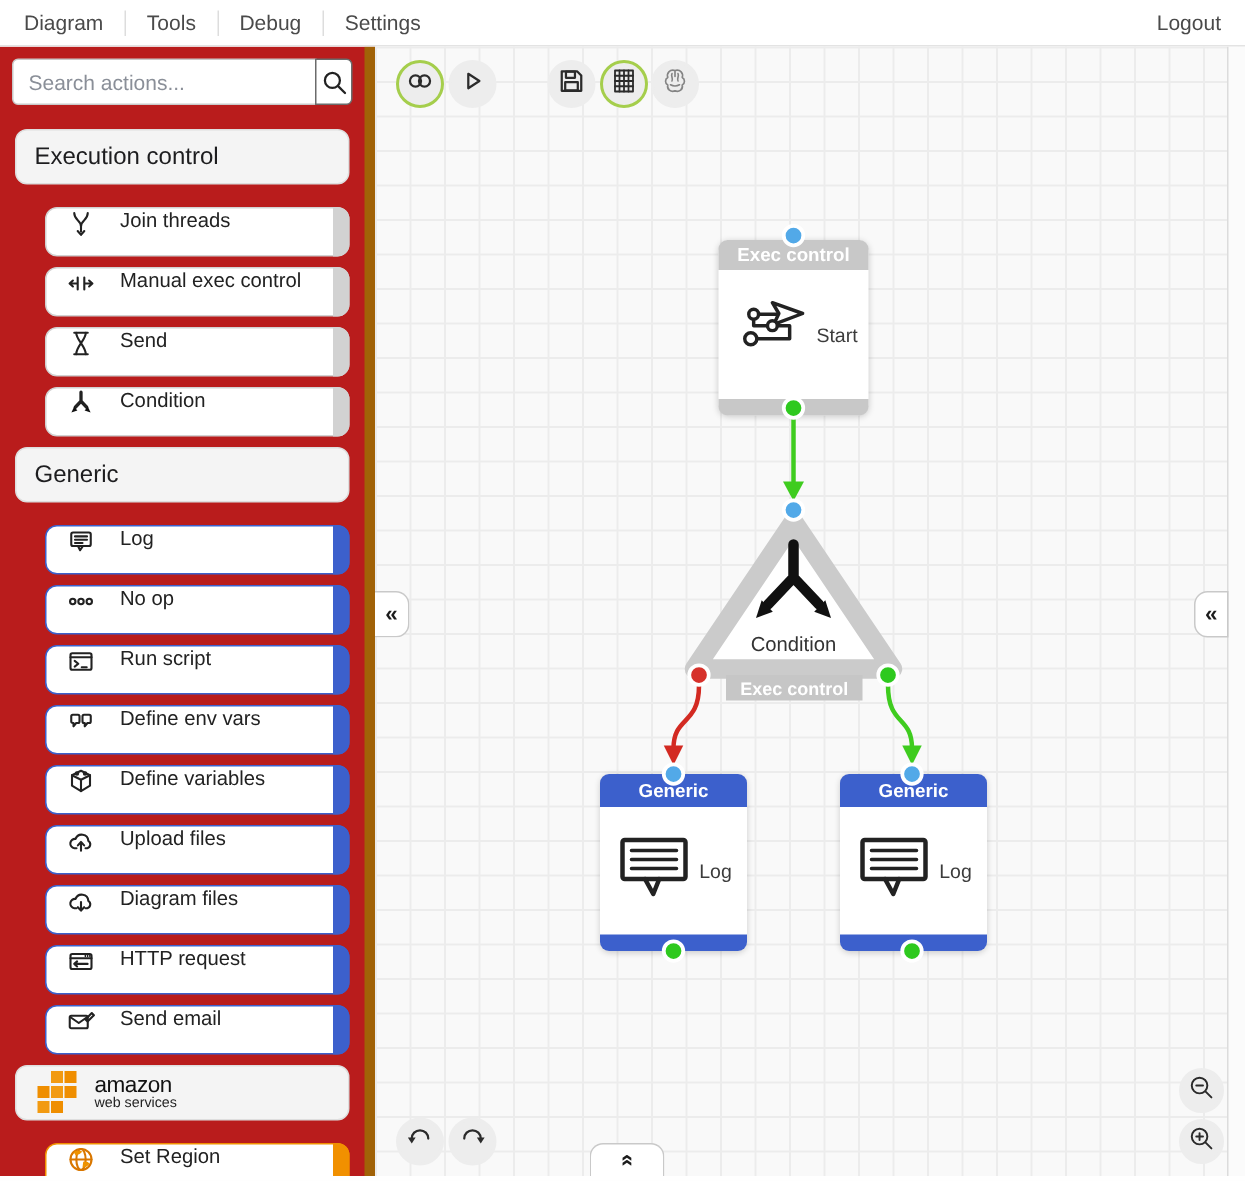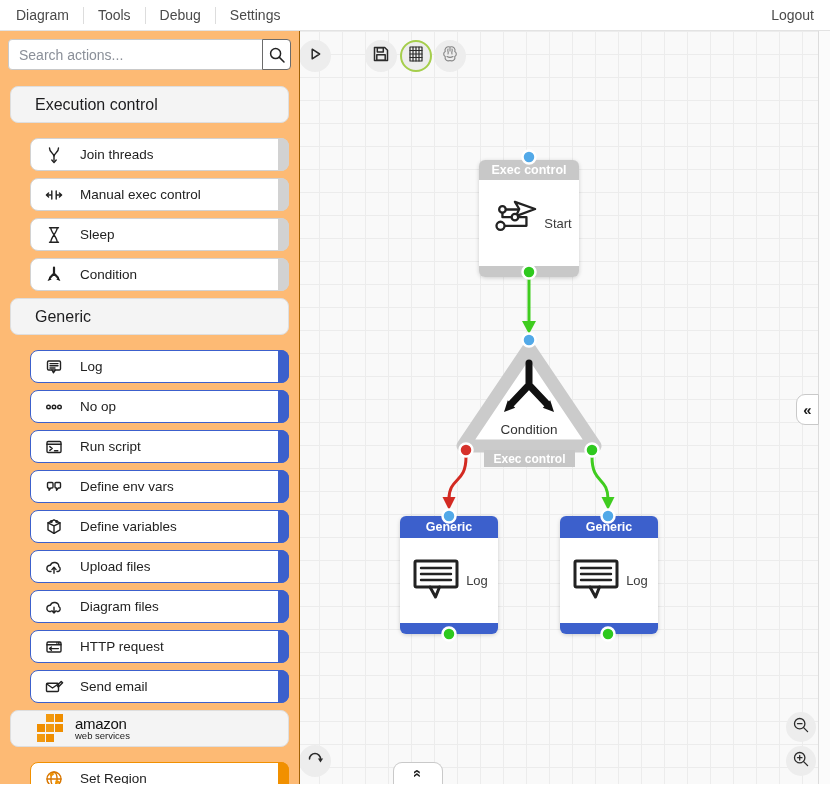--- a/index.html
+++ b/index.html
@@ -8,33 +8,33 @@
   .app { position:relative; width:830px; height:784px; border-bottom:3px solid #e2e2e2; }
 
   
   .menubar { position:absolute; left:0; top:0; width:830px; height:31px; background:#fff;
     border-bottom:1px solid #e3e3e3; display:flex; align-items:center; padding:0 16px; z-index:30; }
   .menubar .mitem { font-size:14px; color:#4a4a4a; cursor:default; }
   .menubar .sep { width:1px; height:17px; background:#ddd; margin:0 14px; }
   .menubar .spacer { flex:1; }
 
   
-  .sidebar { position:absolute; left:0; top:31px; width:300px; height:753px; background:#fdba74;
-    border-right:1px solid #a16207; overflow:hidden; z-index:20; }
+  .sidebar { position:absolute; left:0; top:31px; width:250px; height:753px; background:#b91c1c;
+    border-right:7px solid #a16207; overflow:hidden; z-index:20; }
   .search-row { display:flex; margin:8px 8px 16px 8px; height:31px; gap:0; }
   .search-input { flex:1; height:31px; border:1px solid #c9c9c9; border-radius:4px 0 0 4px;
     padding:0 10px; font-size:14px; color:#333; outline:none; }
   .search-input::placeholder { color:#8a8f98; }
   .search-btn { width:29px; height:31px; background:#fff; border:1px solid #6b6b6b;
     border-radius:0 4px 4px 0; margin-left:-1px; display:flex; align-items:center; justify-content:center; cursor:pointer; }
   .section-header { margin:0 10px 15px 10px; background:#f4f4f4; border:1px solid #dedede;
-    border-radius:8px; padding:8px 24px; font-size:16px; color:#1d1d1f; height:37px; display:flex; align-items:center; }
+    border-radius:8px; padding:8px 12px; font-size:16px; color:#1d1d1f; height:37px; display:flex; align-items:center; }
   .section { margin-bottom:4px; }
   .pitem { position:relative; margin:0 10px 7px 30px; height:33px; background:#fff;
-    border:1px solid #d2d2d2; border-radius:8px; display:flex; align-items:center;
+    border:1px solid #d2d2d2; border-radius:8px; display:flex; align-items:flex-start;
     padding-left:12px; gap:15px; cursor:grab; }
   .pitem .lbl { font-size:13.5px; color:#222; }
   .pitem .grip { position:absolute; right:-1px; top:-1px; bottom:-1px; width:11px;
     background:#d2d2d2; border-radius:0 8px 8px 0; }
   .sec-generic .pitem { border:1.5px solid #3c60cc; }
   .sec-generic .pitem .grip { background:#3c60cc; }
   .sec-aws .pitem { border:1.5px solid #f19000; }
   .sec-aws .pitem .grip { background:#f19000; }
   .aws-logo { display:flex; align-items:center; gap:6px; }
   .aws-text .l1 { font-size:15px; font-weight:normal; color:#111; letter-spacing:-0.3px; line-height:14px; }
@@ -142,21 +142,21 @@
         <span class="grip" data-interactable="false"></span>
       </div>
 
       <div class="pitem" data-interactable="true">
         <span class="ic" data-interactable="false">
           <svg class="isvg" width="20" height="20" viewBox="0 0 20 20">
             <path d="M5.5 2.8 H14.5 M5.5 17.2 H14.5"></path>
             <path d="M6.8 2.8 C6.8 7.5 13.2 12 13.2 17.2 M13.2 2.8 C13.2 7.5 6.8 12 6.8 17.2"></path>
           </svg>
           </span>
-        <span class="lbl" data-interactable="false">Sleep</span>
+        <span class="lbl" data-interactable="false">Send</span>
         <span class="grip" data-interactable="false"></span>
       </div>
 
       <div class="pitem" data-interactable="true">
         <span class="ic" data-interactable="false">
           <svg class="isvg" width="20" height="20" viewBox="0 0 20 20" style="stroke-width:2.2">
             <path d="M10 2.5 V8.5 M10 8.5 L6.2 12.5 M10 8.5 L13.8 12.5"></path>
             <polygon class="f" points="3.6,16 7.6,14.6 5.4,12.2"></polygon>
             <polygon class="f" points="16.4,16 12.4,14.6 14.6,12.2"></polygon>
           </svg>

